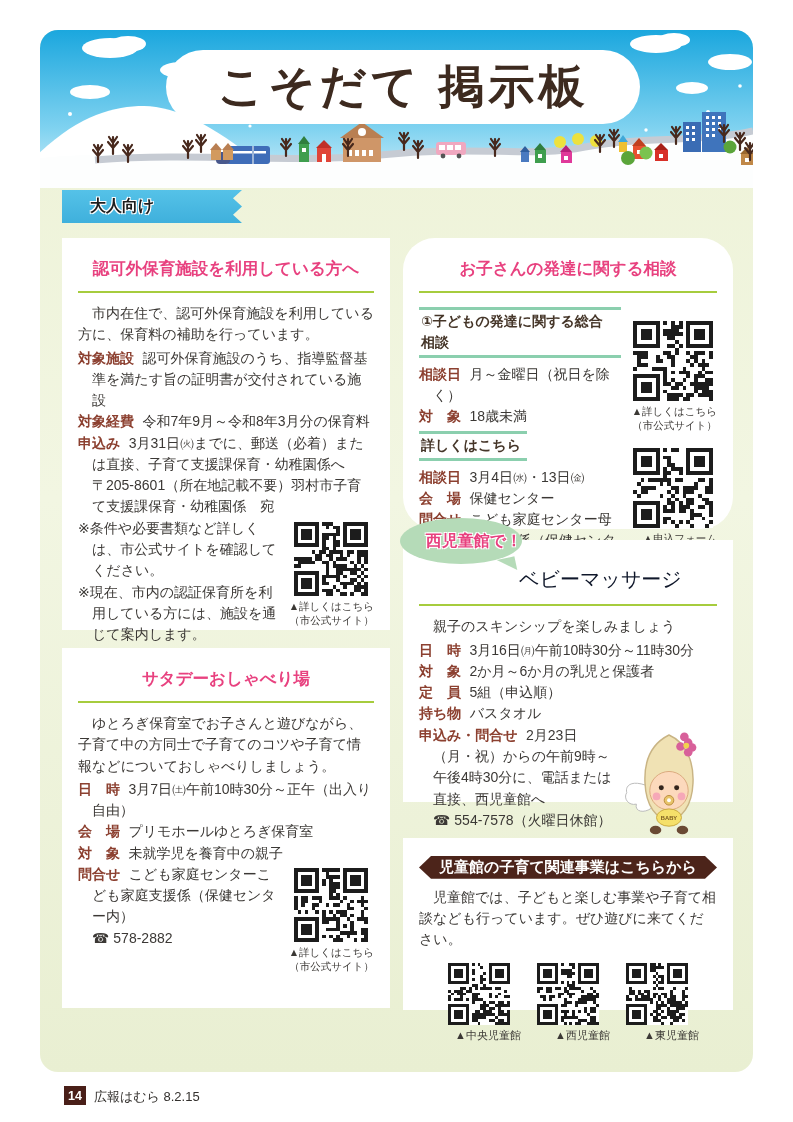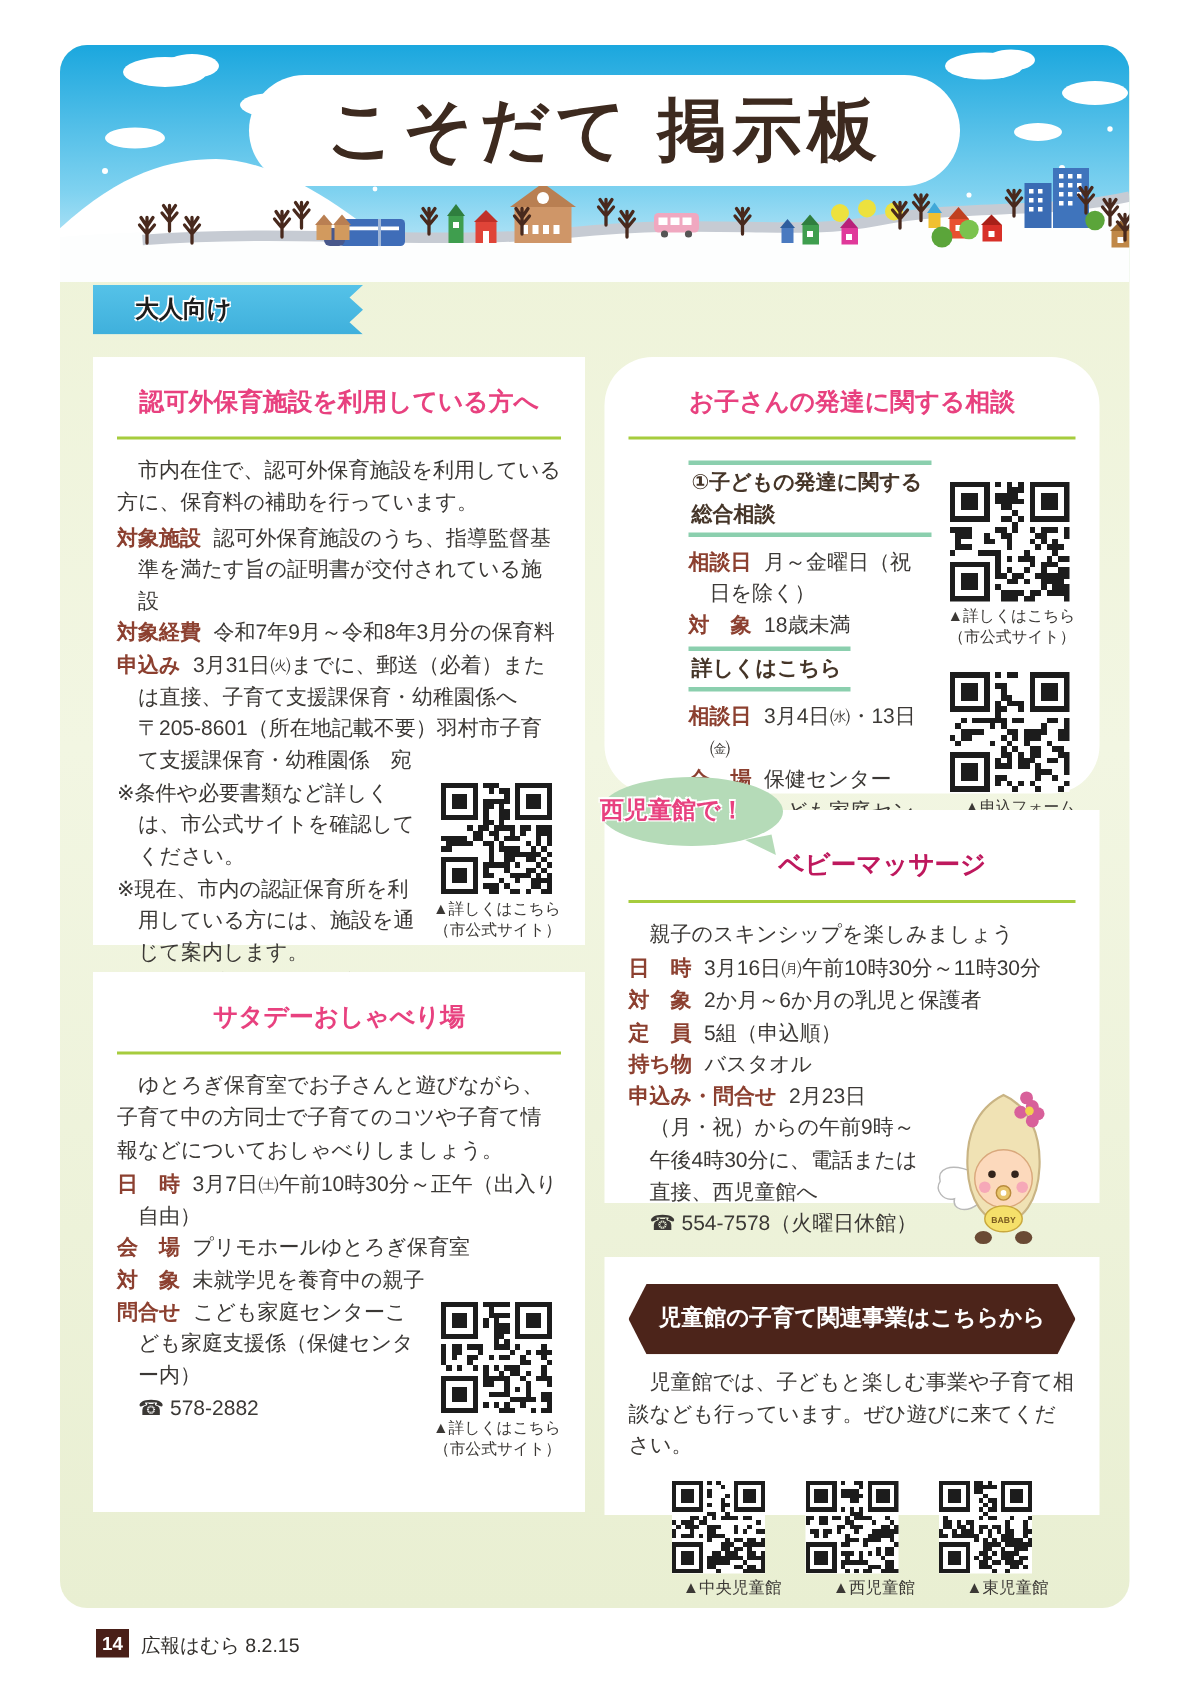--- a/index.html
+++ b/index.html
@@ -41,38 +41,38 @@
 
   
   .qrblock { text-align:right; }
   .qr { display:block; margin:0 auto; }
   .qr svg { width:100%; height:100%; background:#fff; display:block; }
   .qr-caption { font-size:10.5px; line-height:1.35; white-space:pre-line; margin-top:3px; color:#3b3835; }
   .qrfloat { float:right; width:86px; margin:4px 0 4px 8px; }
 
   
   .cols { display:flex; gap:8px; }
-  .cols .main { flex:1;margin-left:40px; }
+  .cols .main { flex:1; }
   .cols .side { width:88px; display:flex; flex-direction:column; gap:16px; padding-top:18px; }
   .subhead { display:inline-block; font-weight:bold; color:#453528; padding:1px 6px 1px 2px;
              border-top:3px solid #8bcfae; border-bottom:3px solid #8bcfae; margin:4px 0 6px; }
 
   
   .bubble { position:absolute; left:-3px; top:-22px; width:122px; height:46px; background:#b5dbb8;
-            border-radius:50%; display:flex; align-items:center; justify-content:flex-start;
+            border-radius:50%; display:flex; align-items:center; justify-content:flex-end;
             font-size:16px; font-weight:bold; color:#e8417f;
             text-shadow:-1px -1px 0 #fff,1px -1px 0 #fff,-1px 1px 0 #fff,1px 1px 0 #fff; }
   .bubble::after { content:""; position:absolute; right:6px; bottom:-8px; width:0; height:0;
                    border-left:18px solid transparent; border-top:14px solid #b5dbb8; transform:rotate(-12deg); }
-  .bm-title { margin:8px 0 0 100px; font-size:17px; font-weight:bold; color:#be185d; }
+  .bm-title { margin:8px 0 0 100px; font-size:20px; font-weight:normal; color:#0f172a; }
   .mascot { float:right; width:96px; height:112px; margin:2px 0 0 4px; }
 
   
   .banner { margin:2px auto 8px; width:100%; background:#4c241a; color:#fff; font-weight:bold;
-            font-size:15px; text-align:center; padding:12px 0;
+            font-size:15px; text-align:center; padding:0 0;
             clip-path:polygon(12px 0,calc(100% - 12px) 0,100% 50%,calc(100% - 12px) 100%,12px 100%,0 50%); }
   .qr-row { display:flex; justify-content:space-between; padding:10px 18px 0; }
   .qr-row .qrblock { width:84px; }
   .qr-row .qr-caption { font-size:11px; }
 
   
   .pagenum { position:absolute; left:64px; top:1086px; width:22px; height:19px; background:#491f18;
              color:#fff; font-size:12.5px; font-weight:bold; display:flex; align-items:center; justify-content:center; }
   .pub { position:absolute; left:94px; top:1088px; font-size:13px; color:#33302d; }
 </style>

